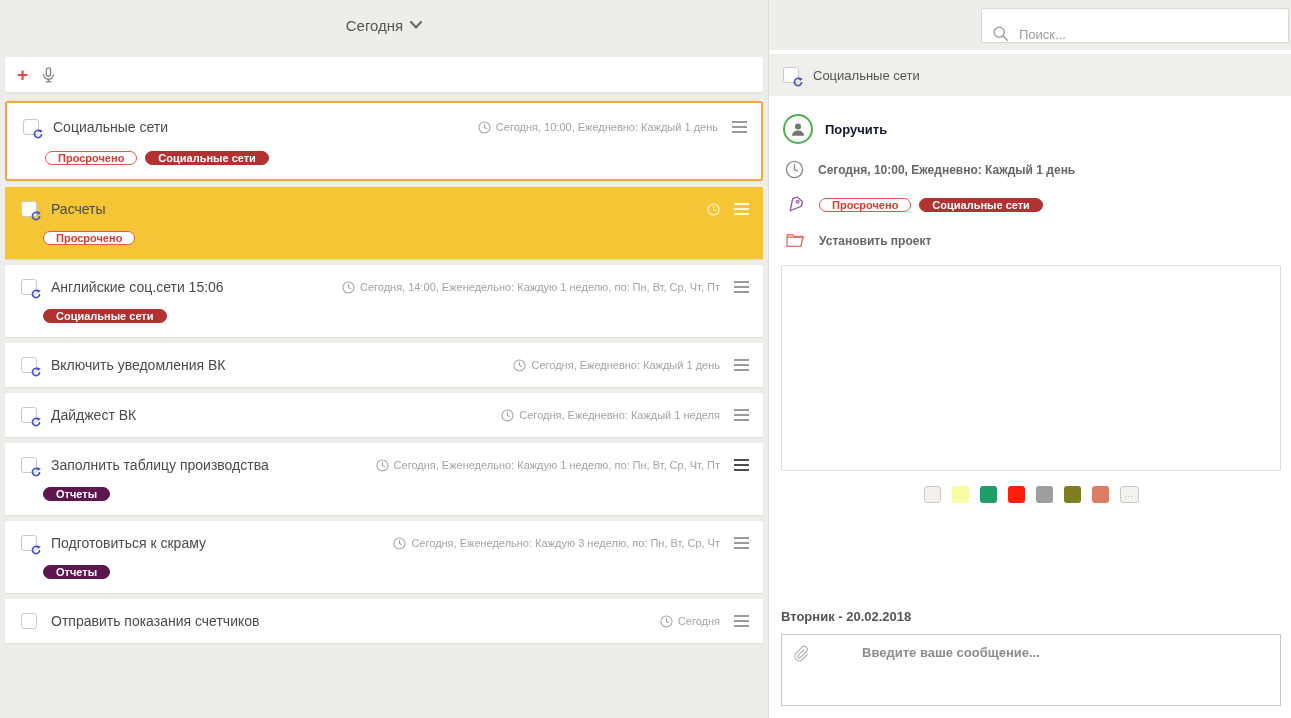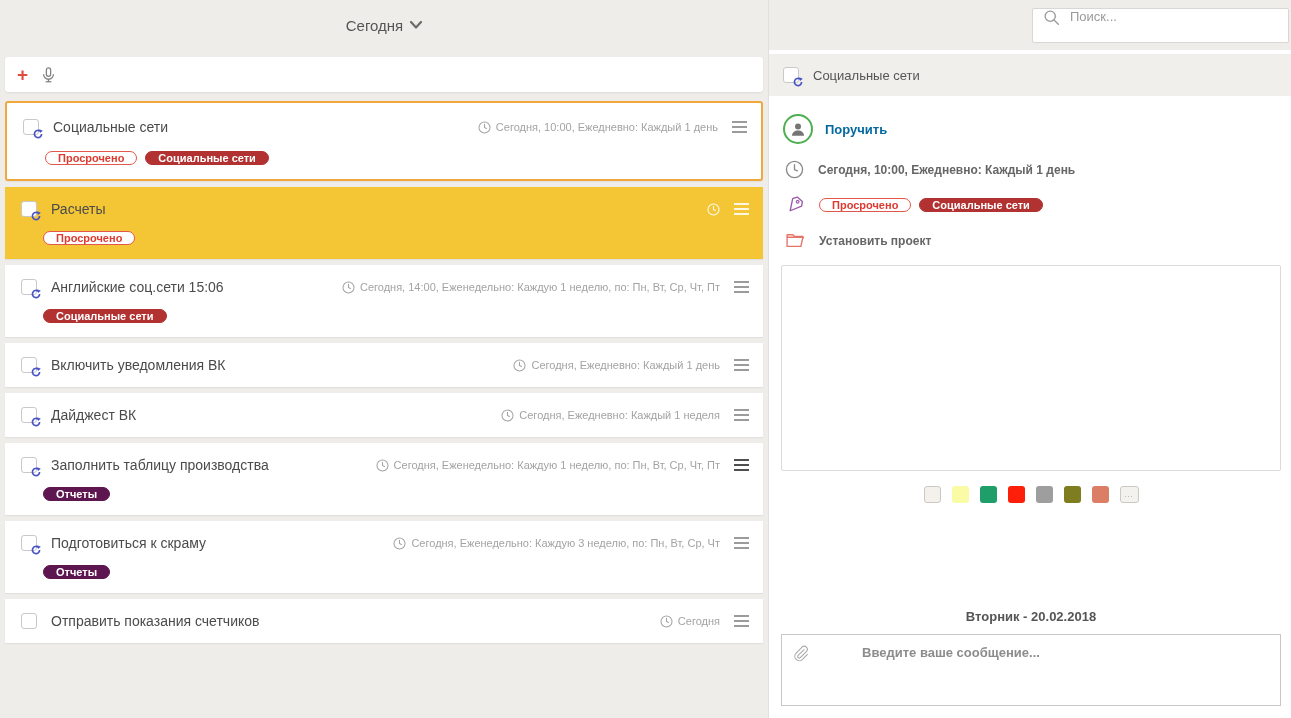--- a/index.html
+++ b/index.html
@@ -48,49 +48,49 @@
   .badge {
     font-size:11px; font-weight:bold; padding:0 12px; border-radius:12px; white-space:nowrap;
   }
   .badge-outline { background:#fff; border:1px solid #e2574a; color:#de3a2f; }
   .badge-red { background:#b23131; color:#fff; border:1px solid #b23131; }
   .badge-purple { background:#5e1650; color:#fff; border:1px solid #5e1650; }
   
   .right-col { position:absolute; left:768px; top:0; width:523px; height:718px; background:#fff; border-left:1px solid #e2e0dd; }
   .top-strip { height:50px; background:#efedea; display:flex; align-items:center; justify-content:flex-end; }
   .search-box {
-    width:257px; height:35px; margin:0 2px 0 0; background:#fff; border:1px solid #d9d7d4; border-radius:2px;
-    display:flex; align-items:flex-start; padding:0 10px; gap:10px;
+    width:308px; height:35px; margin:0 2px 0 0; background:#fff; border:1px solid #d9d7d4; border-radius:2px;
+    display:flex; align-items:flex-end; padding:0 10px; gap:10px;
   }
   .search-ic { width:17px; height:17px; color:#9a9a9a; flex:0 0 auto; }
   .search-input { border:none; outline:none; flex:1; font-size:13px; color:#555; background:transparent; }
   .search-input::placeholder { color:#9a9a9a; }
   .detail-header { margin-top:4px; height:42px; background:#f1efec; display:flex; align-items:center; padding:0 14px; }
   .detail-header .checkbox { margin-right:14px; }
   .detail-title { font-size:13px; color:#555; }
   .detail-body { padding:4px 10px 0 12px; }
   .assign-row { display:flex; align-items:center; gap:12px; margin:14px 0 4px 2px; cursor:pointer; }
   .avatar-circle {
     width:30px; height:30px; border:2px solid #4caf50; border-radius:50%;
     display:flex; align-items:center; justify-content:center; overflow:hidden; background:#fff;
   }
   .avatar-circle svg { width:18px; height:18px; }
-  .assign-label { font-size:13px; font-weight:bold; color:#0369a1;text-align:center; }
+  .assign-label { font-size:13px; font-weight:bold; color:#0f172a;text-align:center; }
   .detail-row { display:flex; align-items:center; gap:14px; margin:16px 0 0 4px; font-size:12px; color:#666; font-weight:bold; }
   .detail-row .ic { width:20px; height:20px; flex:0 0 auto; }
   .detail-row .clock-big { width:19px; height:19px; color:#8a8a8a; }
   .notes-box { margin:14px 0 0 0; height:206px; border:1px solid #dcdad7; border-radius:2px; background:#fff; }
   .swatches { display:flex; justify-content:center; align-items:center; gap:11px; margin-top:15px; }
   .swatch { width:17px; height:17px; border-radius:3px; cursor:pointer; border:1px solid transparent; }
   .swatch.bordered { border-color:#ccc9c4; }
   .swatch-more {
     width:19px; height:17px; border-radius:3px; border:1px solid #ccc9c4; background:#f4f2ee;
     font-size:8px; color:#999; display:flex; align-items:center; justify-content:center; cursor:pointer; letter-spacing:1px;
   }
-  .chat-date { text-align:center; margin-top:106px; font-size:13px; font-weight:bold; color:#555; }
+  .chat-date { text-align:left; margin-top:106px; font-size:13px; font-weight:bold; color:#555; }
   .message-box {
     margin:10px 0 0 0; height:72px; border:1px solid #c9c7c4; background:#fff;
     display:flex; align-items:flex-start; padding:10px 10px; gap:14px;
   }
   .clip-ic { width:17px; height:17px; color:#a9a9a9; flex:0 0 auto; }
   .message-input { border:none; outline:none; flex:1; font-size:13px; color:#555; background:transparent; font-weight:bold;padding-left:39px; }
   .message-input::placeholder { color:#8c8c8c; }
 </style>
 </head>
 <body>

